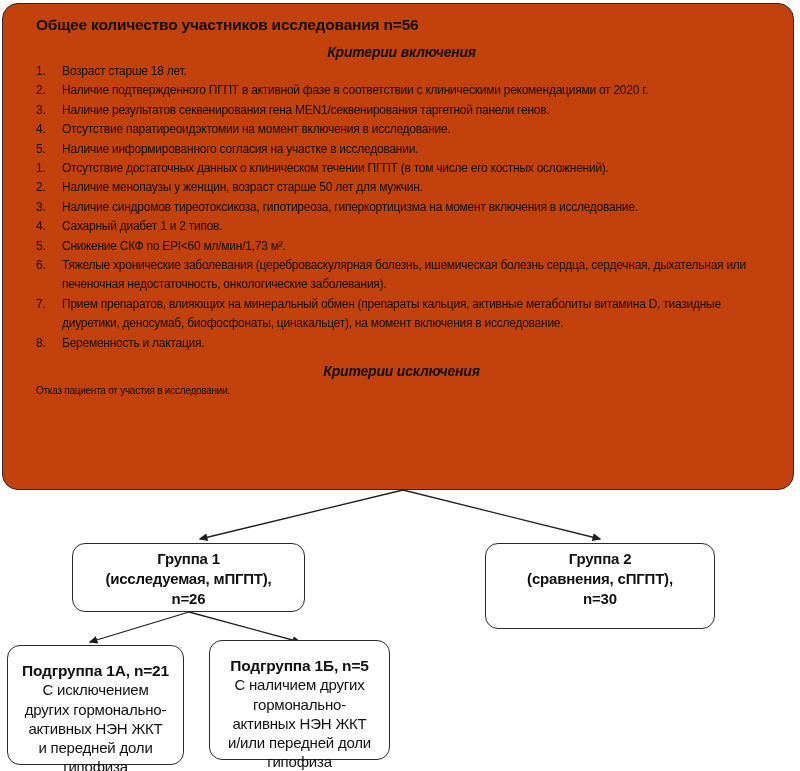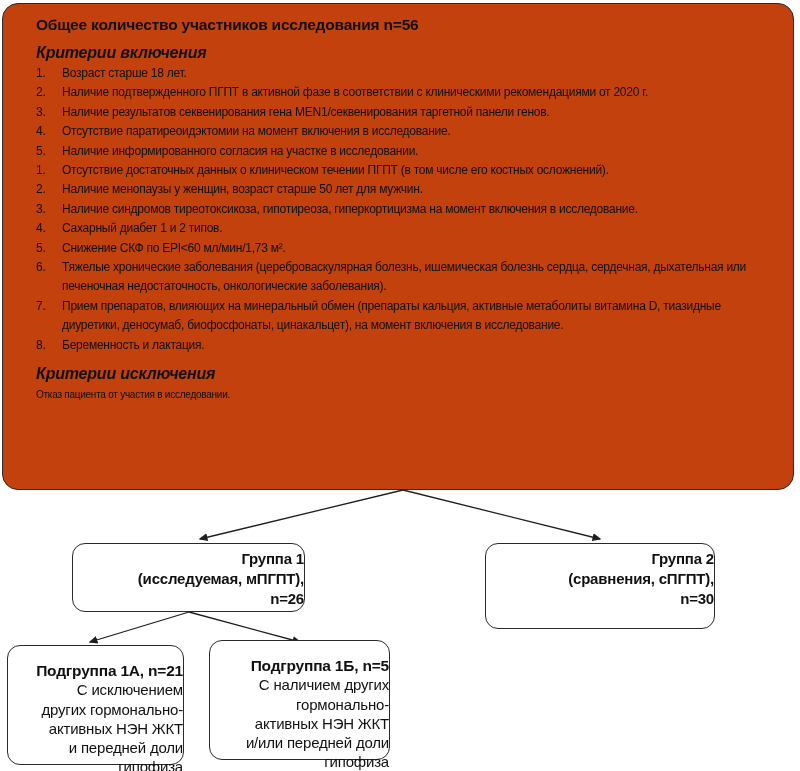--- a/index.html
+++ b/index.html
@@ -30,25 +30,26 @@
     padding: 10px 26px 0 31px;
     background: #c2410c;
   }
   .main-title {
     font-size: 15.5px;
     font-weight: bold;
     letter-spacing: -0.2px;
     margin: 2px 0 6px 2px;
   }
   .section-heading {
-    font-size: 16px;
+    font-size: 14px;
     font-weight: bold;
     font-style: italic;
     letter-spacing: -0.2px;
     margin: 10px 0 2px 2px;
+    text-align: center;
   }
   ol.criteria {
     list-style: none;
     margin: 0;
     padding: 0;
     counter-reset: crit;
     font-size: 12px;
     line-height: 19.4px;
     letter-spacing: -0.25px;
   }
@@ -69,21 +70,21 @@
     margin-left: 2px;
   }
 
   
   .node {
     position: absolute;
     border: 1.6px solid #2a2a2a;
     border-radius: 13px;
     box-sizing: border-box;
     background: #ffffff;
-    text-align: right;
+    text-align: center;
   }
   .group-box {
     font-size: 15px;
     font-weight: bold;
     line-height: 20px;
     letter-spacing: -0.2px;
     padding-top: 5px;
     white-space: pre-line;
   }
   #group-1 { left: 72px;  top: 543px; width: 233px; height: 69px; }

